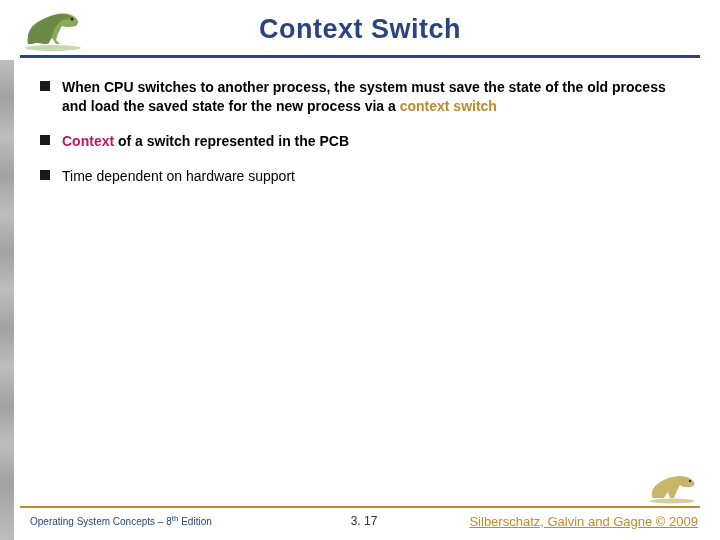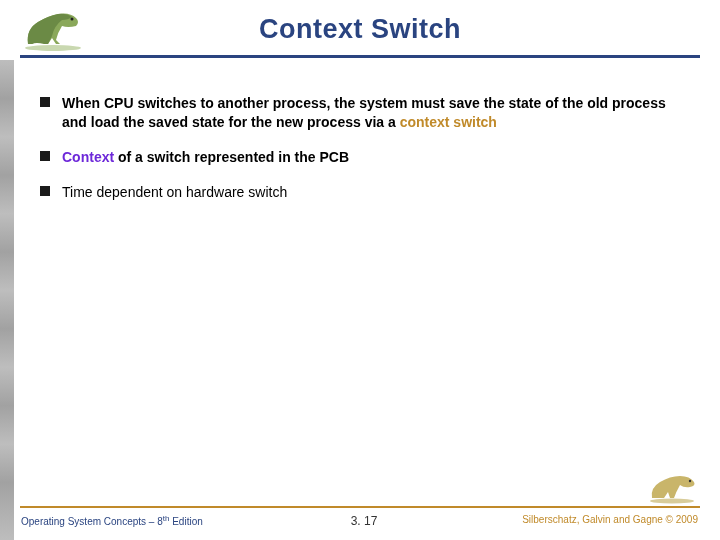--- a/index.html
+++ b/index.html
@@ -45,72 +45,73 @@
   }
   .header-dino {
     position: absolute;
     left: 18px;
     top: 4px;
     width: 70px;
     height: 48px;
   }
   .content {
     position: absolute;
-    top: 94px;
+    top: 78px;
     left: 40px;
     right: 30px;
   }
   .bullet {
     margin: 0 0 16px 0;
     font-size: 14px;
     line-height: 1.35;
     position: relative;
     padding-left: 22px;
   }
   .bullet::before {
     content: '';
     position: absolute;
     left: 0;
     top: 3px;
     width: 10px;
     height: 10px;
     background: #1a1a1a;
   }
   .hl { color: #c08a2a; }
-  .hl2 { color: #6d28d9; }
+  .hl2 { color: #be185d; }
   .footer {
     position: absolute;
     left: 0; right: 0; bottom: 8px;
     height: 26px;
   }
   .footer-line {
     position: absolute;
     left: 20px; right: 20px; top: 0;
     height: 2px;
     background: #c08a2a;
   }
   .footer-left {
     position: absolute;
-    left: 21px; top: 8px;
+    left: 30px; top: 8px;
     font-size: 10px;
     color: #2a4480;
   }
   .sup { font-size: 8px; vertical-align: super; }
   .footer-center {
     position: absolute;
     left: 8px; right: 0; top: 8px;
     text-align: center;
     font-size: 12px;
     color: #333;
   }
   .footer-right {
     position: absolute;
     right: 22px; top: 8px;
-    font-size: 10px;
+    font-size: 13px;
     color: #c08a2a;
+    text-decoration: underline;
   }
   .footer-dino {
     position: absolute;
     right: 22px;
     top: -36px;
     width: 52px;
     height: 34px;
   }
   b { font-weight: bold; }
 </style>
@@ -131,21 +132,21 @@
 </div>
 
 <div class="content">
   <div class="bullet">
     <b><span>When CPU switches to another process, the system must save the state of the old process and load the saved state for the new process via a </span><span class="hl">context switch</span><span></span></b>
   </div>
   <div class="bullet">
     <b><span></span><span class="hl2">Context</span><span> of a switch represented in the PCB</span></b>
   </div>
   <div class="bullet">
-    <span>Time dependent on hardware switch</span>
+    <span>Time dependent on hardware support</span>
   </div>
 </div>
 
 <div class="footer">
   <svg class="footer-dino" viewBox="0 0 52 34">
     <ellipse cx="26" cy="31" rx="22" ry="2.5" fill="#d8cc9a"></ellipse>
     <path d="M6 28 Q 4 18 14 12 Q 24 6 34 6 Q 44 6 48 12 Q 50 16 44 17 Q 38 18 34 15 Q 30 22 28 28 L 24 28 L 22 22 L 18 28 Z" fill="#c9b56a"></path>
     <circle cx="44" cy="11" r="1.2" fill="#333"></circle>
   </svg>
   <div class="footer-line"></div>

